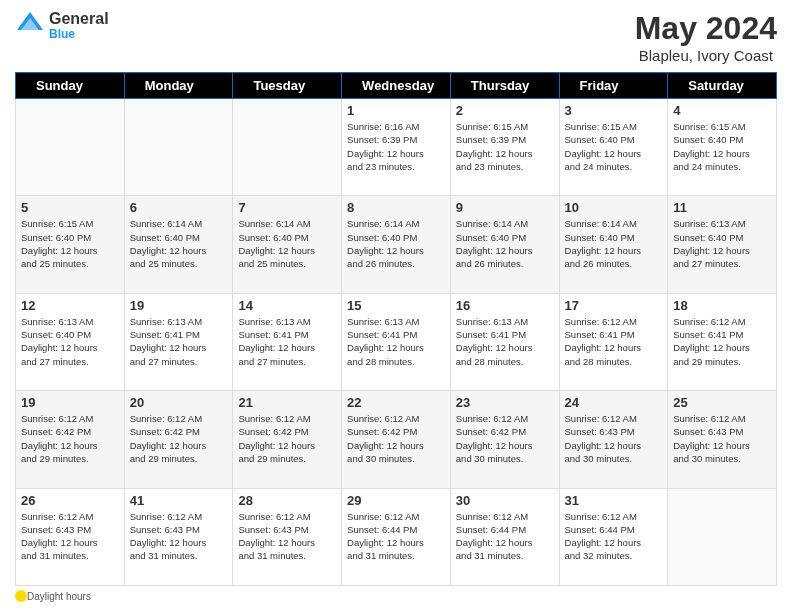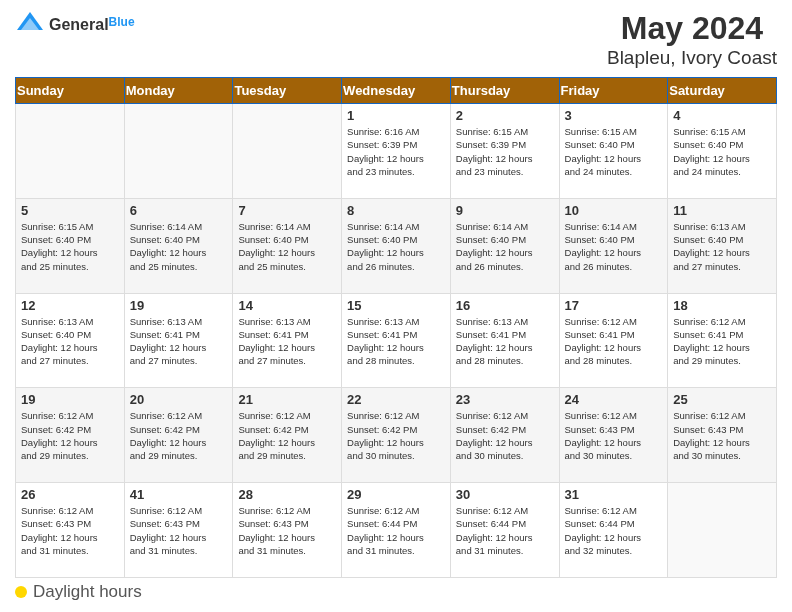--- a/index.html
+++ b/index.html
@@ -23,21 +23,21 @@
       align-items: flex-start;
       margin-bottom: 8px;
     }
     .logo {
       display: flex;
       align-items: center;
       gap: 4px;
     }
     .logo-text {
       display: flex;
-      flex-direction: row;
+      flex-direction: column;
       line-height: 1.1;
     }
     .logo-general {
       font-size: 16px;
       font-weight: bold;
       color: #333;
     }
     .logo-blue {
       font-size: 12px;
       font-weight: bold;
@@ -49,35 +49,35 @@
     }
     .title-block {
       text-align: center;
     }
     .title-month {
       font-size: 32px;
       font-weight: bold;
       color: #333;
     }
     .title-location {
-      font-size: 19px;
+      font-size: 15px;
       color: #333;
     }
     .calendar {
       flex: 1;
       border: 1px solid #ccc;
       border-collapse: collapse;
       width: 100%;
       table-layout: fixed;
     }
     .calendar th {
-      background-color: #a16207;
+      background-color: #000000;
       color: white;
       text-align: left;
-      padding: 5px 1px;
+      padding: 5px 20px;
       font-size: 13px;
       border: 1px solid #1565C0;
     }
     .calendar td {
       border: 1px solid #ddd;
       vertical-align: top;
       padding: 4px 5px;
       font-size: 10px;
       color: #333;
       height: 88px;
@@ -91,25 +91,25 @@
       margin-bottom: 2px;
       display: block;
     }
     .day-detail {
       font-size: 9.5px;
       line-height: 1.4;
       color: #333;
     }
     .footer {
       margin-top: 4px;
-      font-size: 17px;
+      font-size: 10px;
       color: #555;
       display: flex;
       align-items: center;
-      gap: 6px;
+      gap: 0;
     }
     .footer-dot {
       width: 12px;
       height: 12px;
       background: #FFD700;
       border-radius: 50%;
       display: inline-block;
     }
     .row-shaded td {
       background-color: #f5f5f5;

